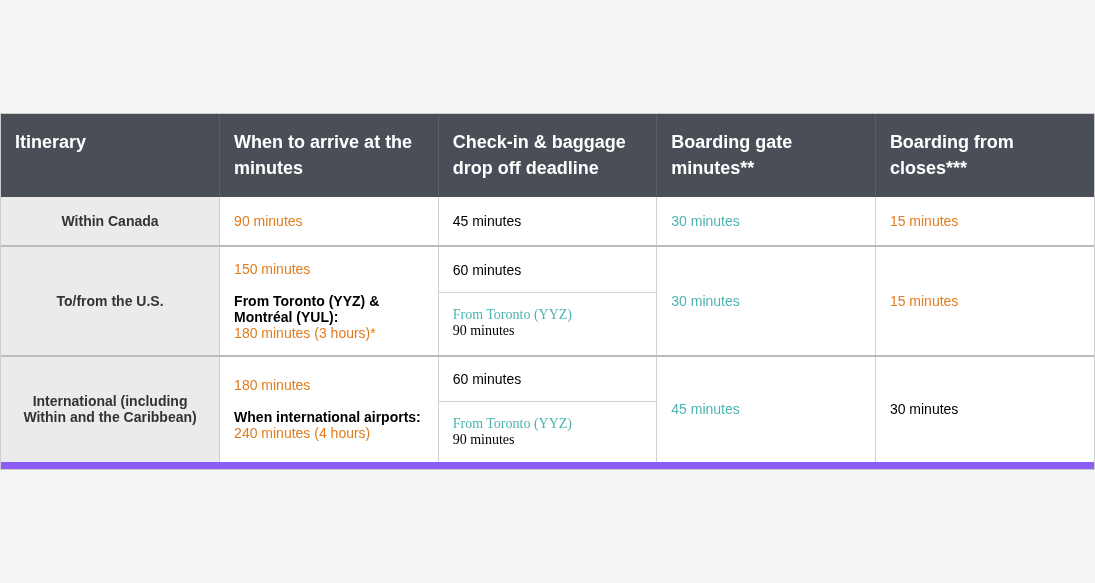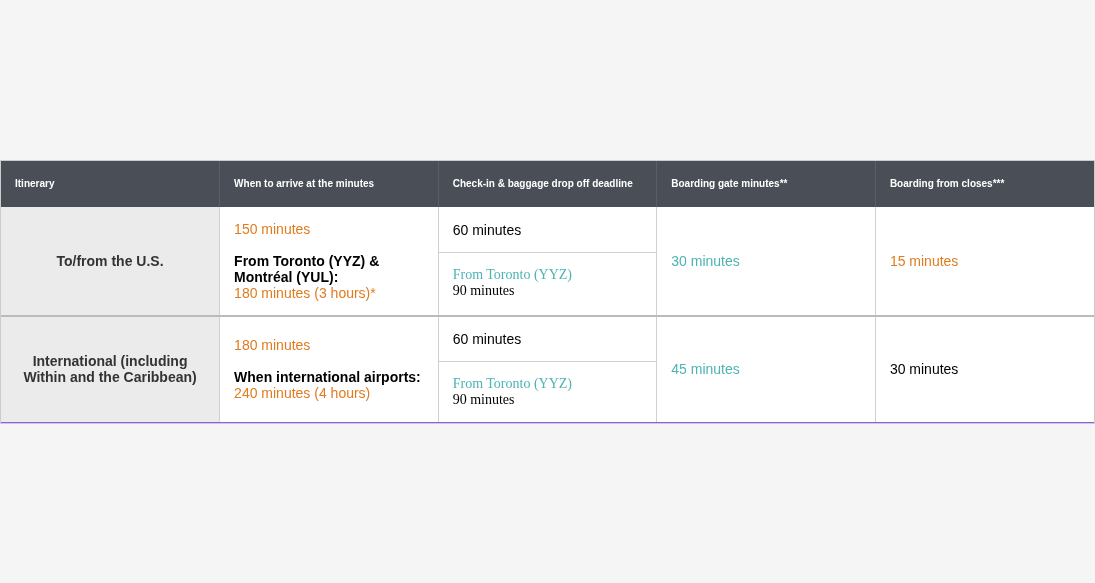--- a/index.html
+++ b/index.html
@@ -29,30 +29,30 @@
     col.col-gate-close{ width: 20%; }
 
     thead tr th {
       background: #4a4f57;
       color: #ffffff;
       font-weight: bold;
       padding: 16px 14px;
       text-align: left;
       vertical-align: top;
       border-right: 1px solid #5a5f67;
-      font-size: 10px;
+      font-size: 18px;
       line-height: 1.4;
     }
     thead tr th:last-child { border-right: none; }
 
     tbody tr td {
       padding: 0;
       vertical-align: middle;
       border-right: 1px solid #d0d0d0;
-      border-bottom: 1px solid #8b5cf6;
+      border-bottom: 7px solid #8b5cf6;
     }
     tbody tr td:last-child { border-right: none; }
 
     .itinerary-cell {
       padding: 16px 14px;
       font-weight: bold;
       color: #333;
       text-align: center;
       background: #ebebeb;
       vertical-align: middle;
@@ -96,20 +96,45 @@
       <tr>
         <th>Itinerary</th>
         <th>When to arrive at the minutes</th>
         <th>Check-in &amp; baggage drop off deadline</th>
         <th>Boarding gate minutes**</th>
         <th>Boarding from closes***</th>
       </tr>
     </thead>
     <tbody>
 
+      <tr class="canada-row">
+        <td class="itinerary-cell">
+          <span>Within Canada</span>
+        </td>
+        <td>
+          <div class="cell-inner">
+            <span class="orange">90 minutes</span>
+          </div>
+        </td>
+        <td>
+          <div class="cell-inner">
+            <span>45 minutes</span>
+          </div>
+        </td>
+        <td>
+          <div class="cell-inner">
+            <span class="teal">30 minutes</span>
+          </div>
+        </td>
+        <td>
+          <div class="cell-inner">
+            <span class="orange">15 minutes</span>
+          </div>
+        </td>
+      </tr>
 
       <tr class="us-row">
         <td class="itinerary-cell">
           <span>To/from the U.S.</span>
         </td>
         <td>
           <div class="cell-inner">
             <div class="orange">150 minutes</div>
             <br>
             <div class="bold">From Toronto (YYZ) &amp; Montréal (YUL):</div>

